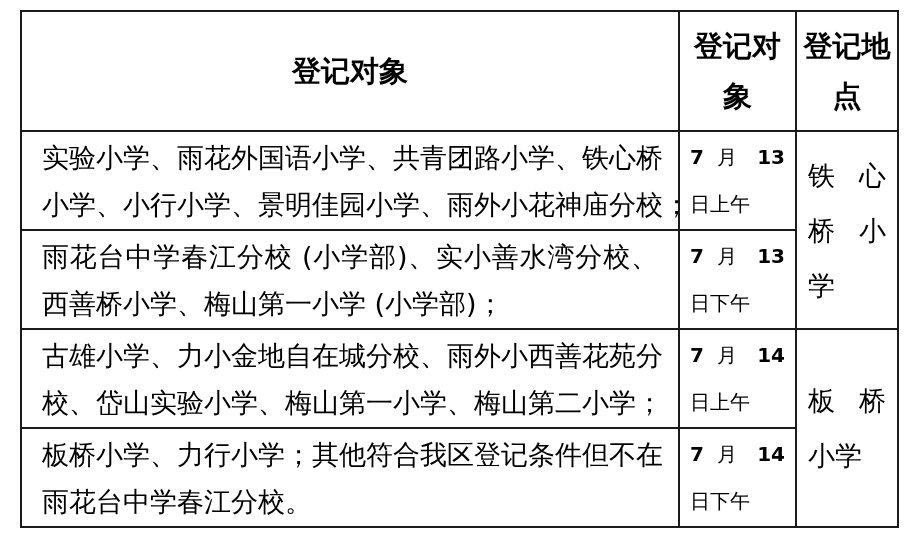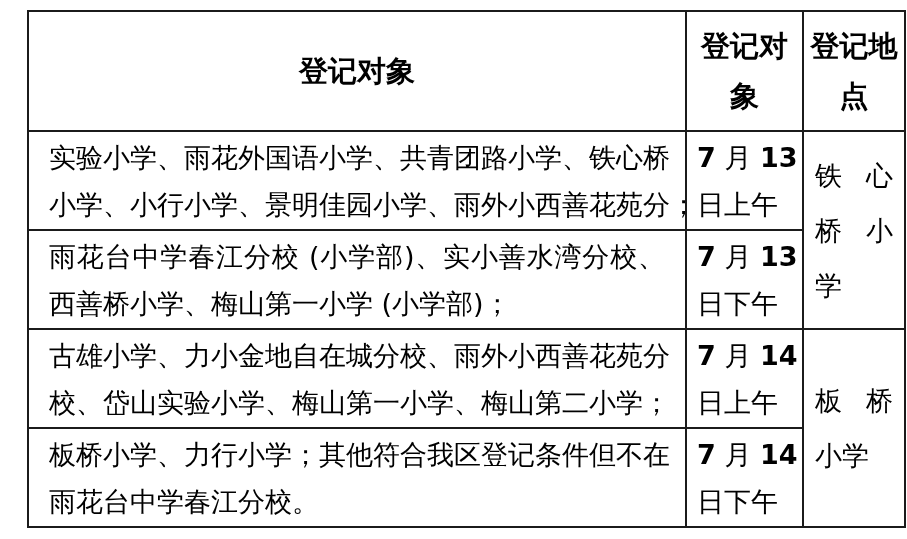--- a/index.html
+++ b/index.html
@@ -6,21 +6,21 @@
     margin: 0;
     padding: 0;
     background: #ffffff;
     width: 907px;
     height: 539px;
     font-family: "DejaVu Sans", "Liberation Sans", sans-serif;
     color: #000000;
   }
   table.reg-table {
     position: absolute;
-    left: 27px;
+    left: 20px;
     top: 10px;
     width: 877px;
     border-collapse: collapse;
     table-layout: fixed;
     background: #ffffff;
   }
   .reg-table th,
   .reg-table td {
     border: 2px solid #1b1b1b;
     vertical-align: middle;
@@ -37,21 +37,21 @@
   }
   .reg-table tbody tr {
     height: 99px;
   }
   td.schools-cell {
     font-size: 27px;
     line-height: 47px;
     padding: 0 20px;
   }
   td.time-cell {
-    font-size: 27px;
+    font-size: 20px;
     line-height: 47px;
     padding: 0 10px;
   }
   td.location-cell {
     font-size: 27px;
     line-height: 55px;
     padding: 0 11px;
     margin-top: 17px;
   }
   
@@ -80,21 +80,21 @@
     <tr>
       <th>登记对象</th>
       <th>登记对象</th>
       <th>登记地点</th>
     </tr>
   </thead>
   <tbody>
     <tr>
       <td class="schools-cell">
           <div class="tline">实验小学、雨花外国语小学、共青团路小学、铁心桥</div>
-          <div class="tline">小学、小行小学、景明佳园小学、雨外小西善花苑分；</div>
+          <div class="tline">小学、小行小学、景明佳园小学、雨外小花神庙分校；</div>
         </td>
       <td class="time-cell">
           <div class="tline"><b>7</b> 月 <b>13</b></div>
           <div class="tline">日上午</div>
         </td>
       <td class="location-cell" rowspan="2">
           <div class="tline">铁心</div>
           <div class="tline">桥小</div>
           <div class="tline">学</div>
         </td>

